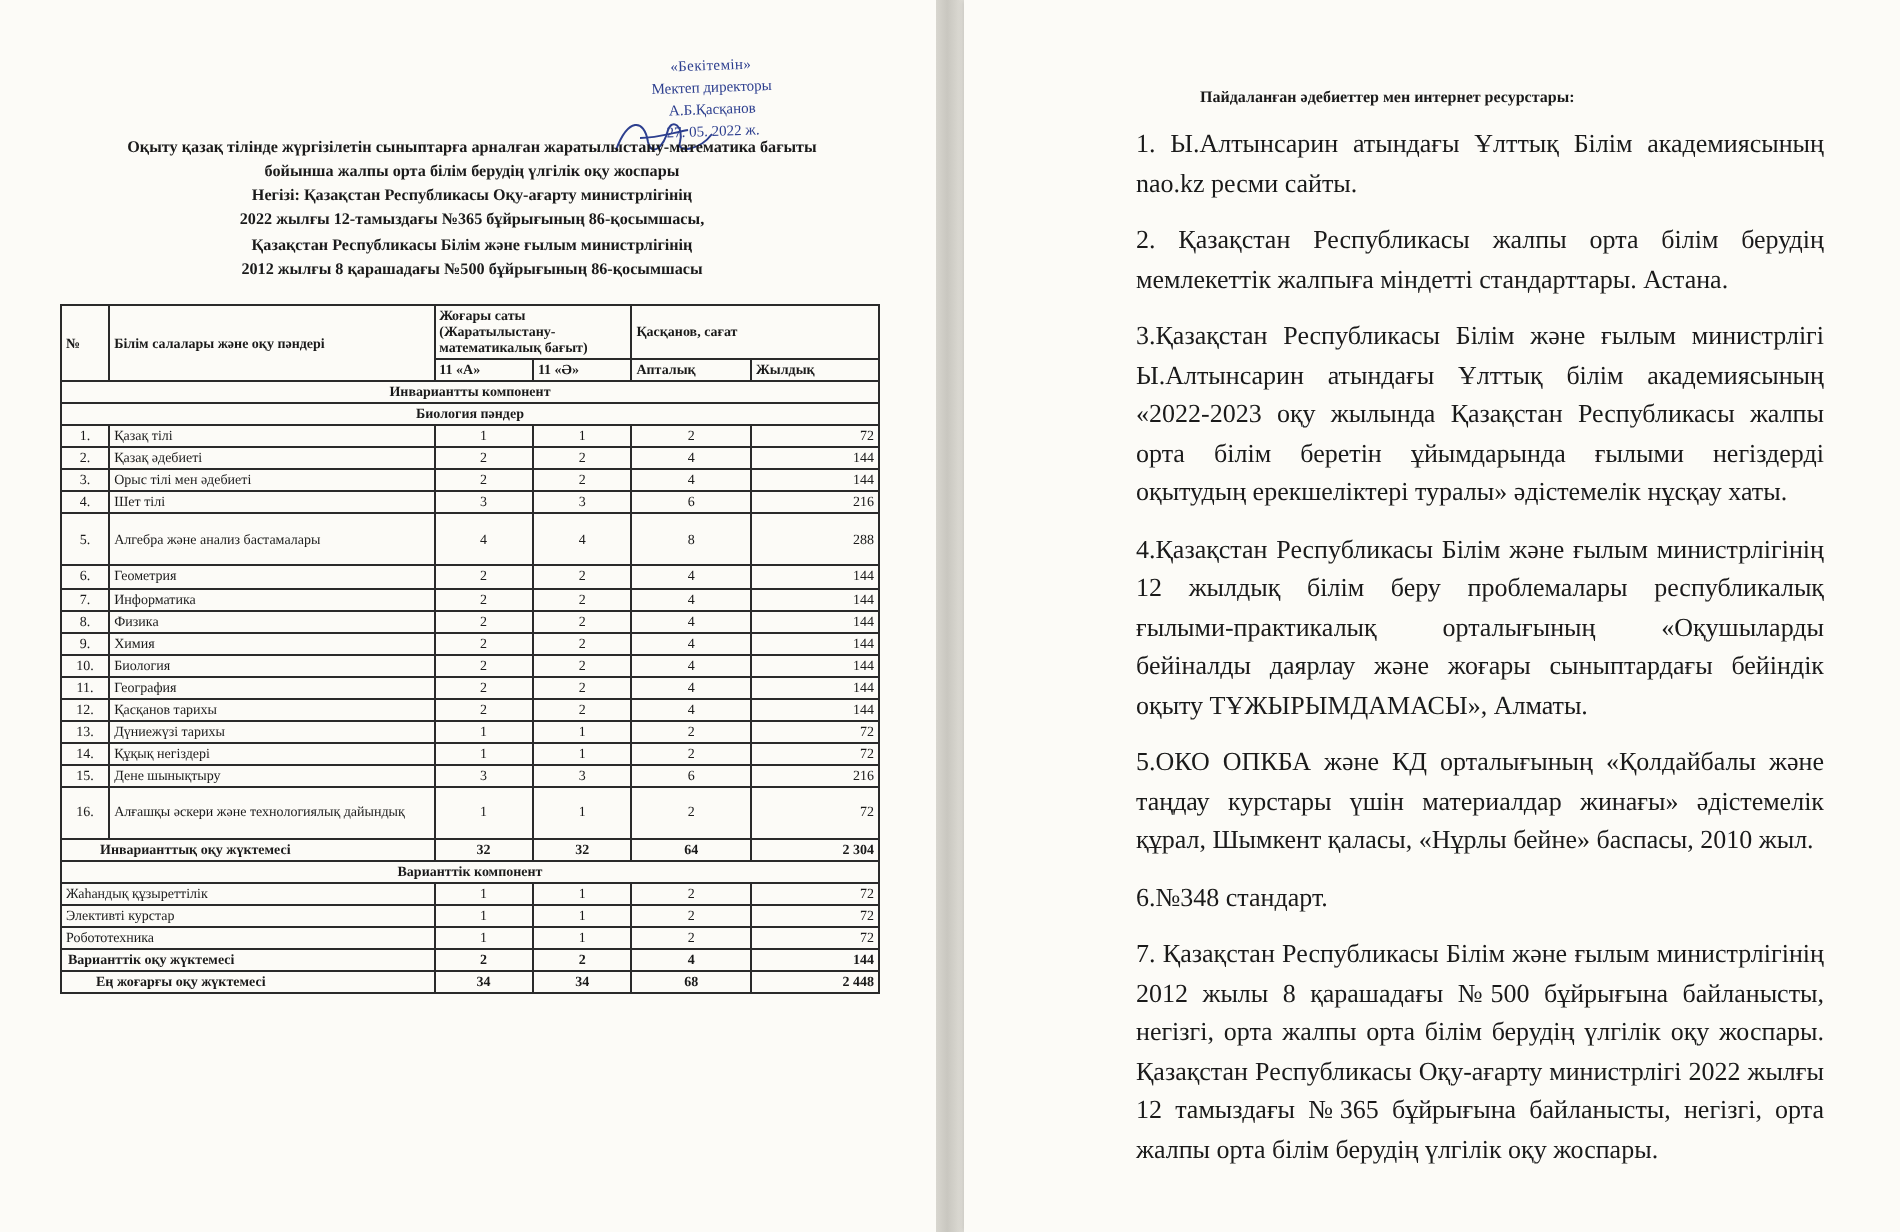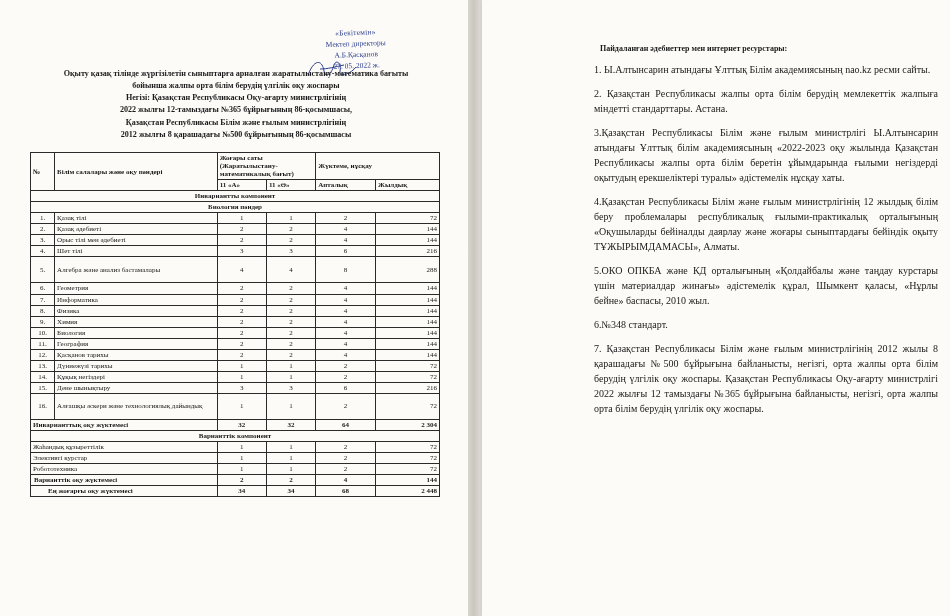--- a/index.html
+++ b/index.html
@@ -74,22 +74,22 @@
   .hdr{text-align:left;font-weight:bold;margin-left:20px;}
   .band{text-align:center;font-weight:bold;}
   .bold{font-weight:bold;}
   .tbl .tall{height:26px;}
   
   .rhead{
     position:absolute;left:600px;top:44px;width:330px;
     font-weight:bold;font-size:8px;text-align:left;
   }
   .rlist{
-    position:absolute;left:594px;top:62px;width:344px;
-    font-size:10px;line-height:1.5;
+    position:absolute;left:568px;top:62px;width:344px;
+    font-size:13px;line-height:1.5;
   }
   .rlist p{margin:0 0 9px 0;text-align:justify;}
 </style>
 </head>
 <body>
 
 <div class="page">
 
   <div class="sheet left"></div>
   <div class="gutter"></div>
@@ -116,21 +116,21 @@
     <div class="sub">Қазақстан Республикасы Білім және ғылым министрлігінің</div>
     <div class="sub">2012 жылғы 8 қарашадағы №500 бұйрығының 86-қосымшасы</div>
   </div>
 
   <table class="tbl">
     <tbody id="tbl-body">
         <tr>
           <td class="c-num hdr" rowspan="3">№</td>
           <td class="c-sub hdr" rowspan="3">Білім салалары және оқу пәндері</td>
           <td class="hdr" colspan="2" rowspan="2">Жоғары саты (Жаратылыстану-математикалық бағыт)</td>
-          <td class="hdr" colspan="2" rowspan="2">Жүктеме, нұсқау</td>
+          <td class="hdr" colspan="2" rowspan="2">Қасқанов, сағат</td>
         </tr>
         <tr></tr>
         <tr>
           <td class="c-a hdr">11 «А»</td>
           <td class="c-b hdr">11 «Ә»</td>
           <td class="c-w hdr">Апталық</td>
           <td class="c-y hdr">Жылдық</td>
         </tr>
         <tr>
           <td class="band" colspan="6">Инвариантты компонент</td>
@@ -260,21 +260,21 @@
         </tr>
         <tr class="tall">
           <td class="c-num">16.</td>
           <td class="c-sub">Алғашқы әскери және технологиялық дайындық</td>
           <td class="c-a">1</td>
           <td class="c-b">1</td>
           <td class="c-w">2</td>
           <td class="c-y">72</td>
         </tr>
         <tr>
-          <td class="c-num bold" colspan="2" style="text-align:left;padding-left:2px;">Инварианттық оқу жүктемесі</td>
+          <td class="c-num bold" colspan="2" style="text-align:left;padding-left:19px;">Инварианттық оқу жүктемесі</td>
           <td class="c-a bold">32</td>
           <td class="c-b bold">32</td>
           <td class="c-w bold">64</td>
           <td class="c-y bold">2 304</td>
         </tr>
         <tr>
           <td class="band" colspan="6">Варианттік компонент</td>
         </tr>
         <tr>
           <td colspan="2" class="c-sub">Жаһандық құзыреттілік</td>

